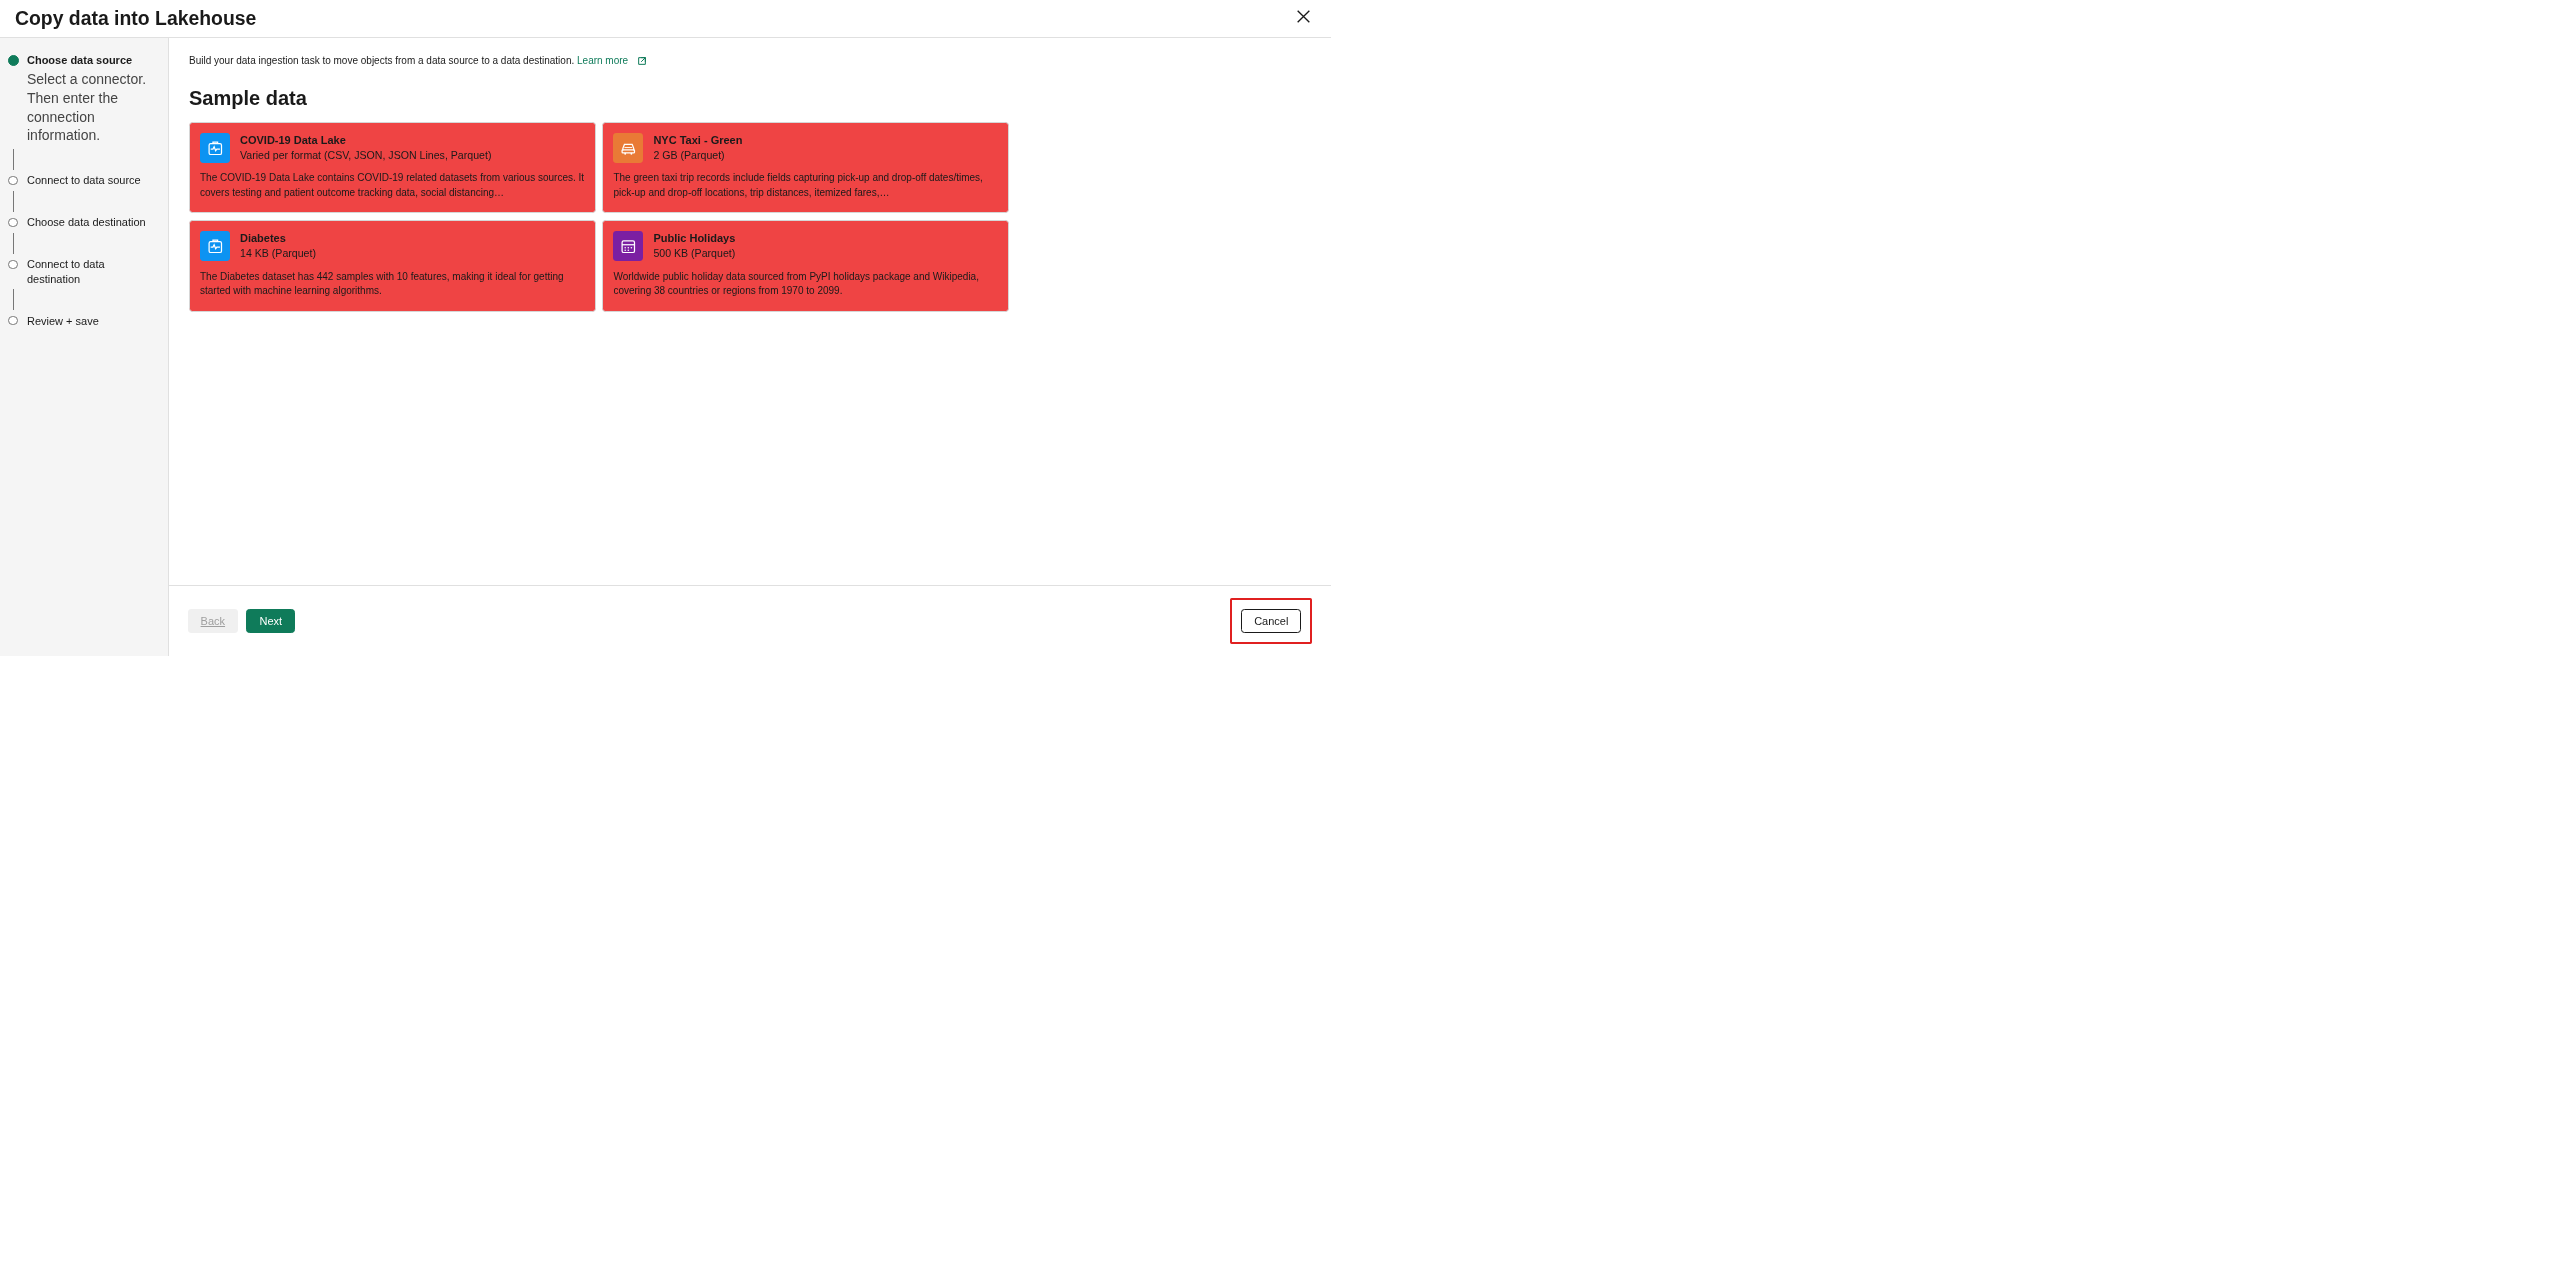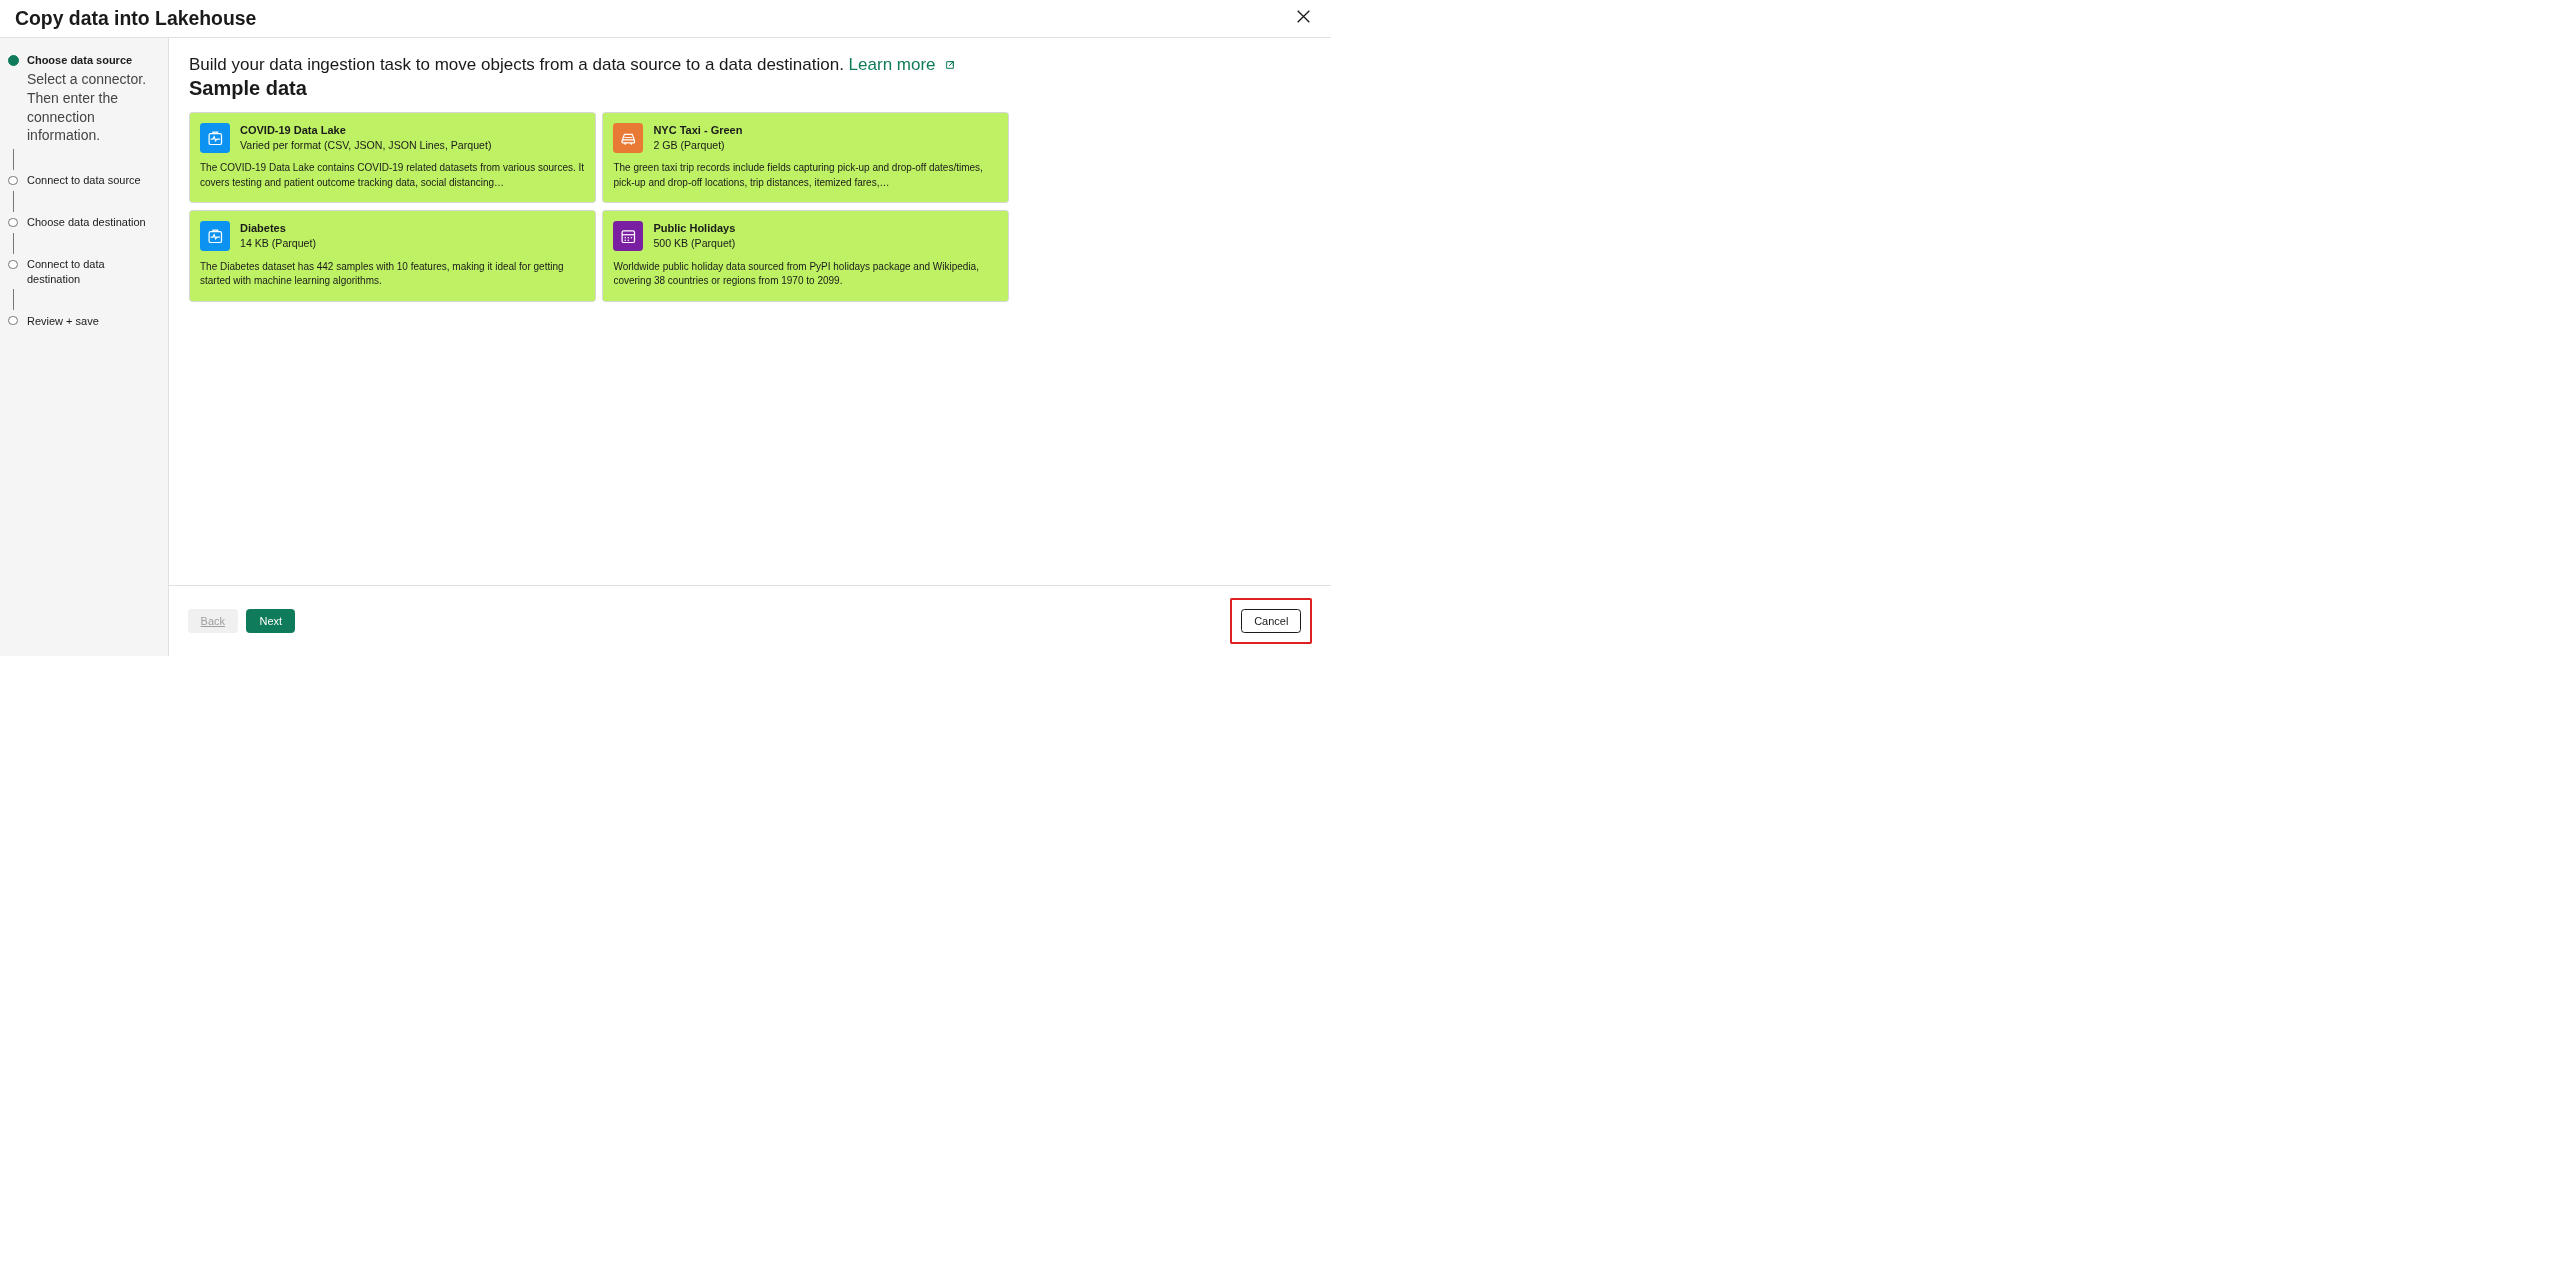--- a/index.html
+++ b/index.html
@@ -98,23 +98,23 @@
     display: flex;
     flex-direction: column;
     overflow: hidden;
   }
   .content {
     flex: 1;
     padding: 17px 20px;
     overflow: auto;
   }
   .intro {
-    font-size: 17px;
-    color: #1a1a1a;
-    margin-bottom: 2px;
+    font-size: 10px;
+    color: #1a1a1a;
+    margin-bottom: 21px;
   }
   .learn-more {
     color: #0f7b5a;
     text-decoration: none;
     display: inline-flex;
     align-items: center;
     gap: 9px;
     text-align: right;
   }
   .ext-icon {
@@ -128,21 +128,21 @@
   .cards {
     display: grid;
     grid-template-columns: repeat(2, minmax(0, 1fr));
     gap: 6.8px;
     max-width: 820px;
   }
   .card {
     border: 0.8px solid #d6d6d6;
     border-radius: 3.4px;
     padding: 10px 10px 12px 10px;
-    background: #bef264;
+    background: #ef4444;
     cursor: pointer;
   }
   .card-head {
     display: flex;
     align-items: flex-start;
     gap: 10px;
     margin-bottom: 8.4px;
   }
   .card-icon {
     width: 30px;

